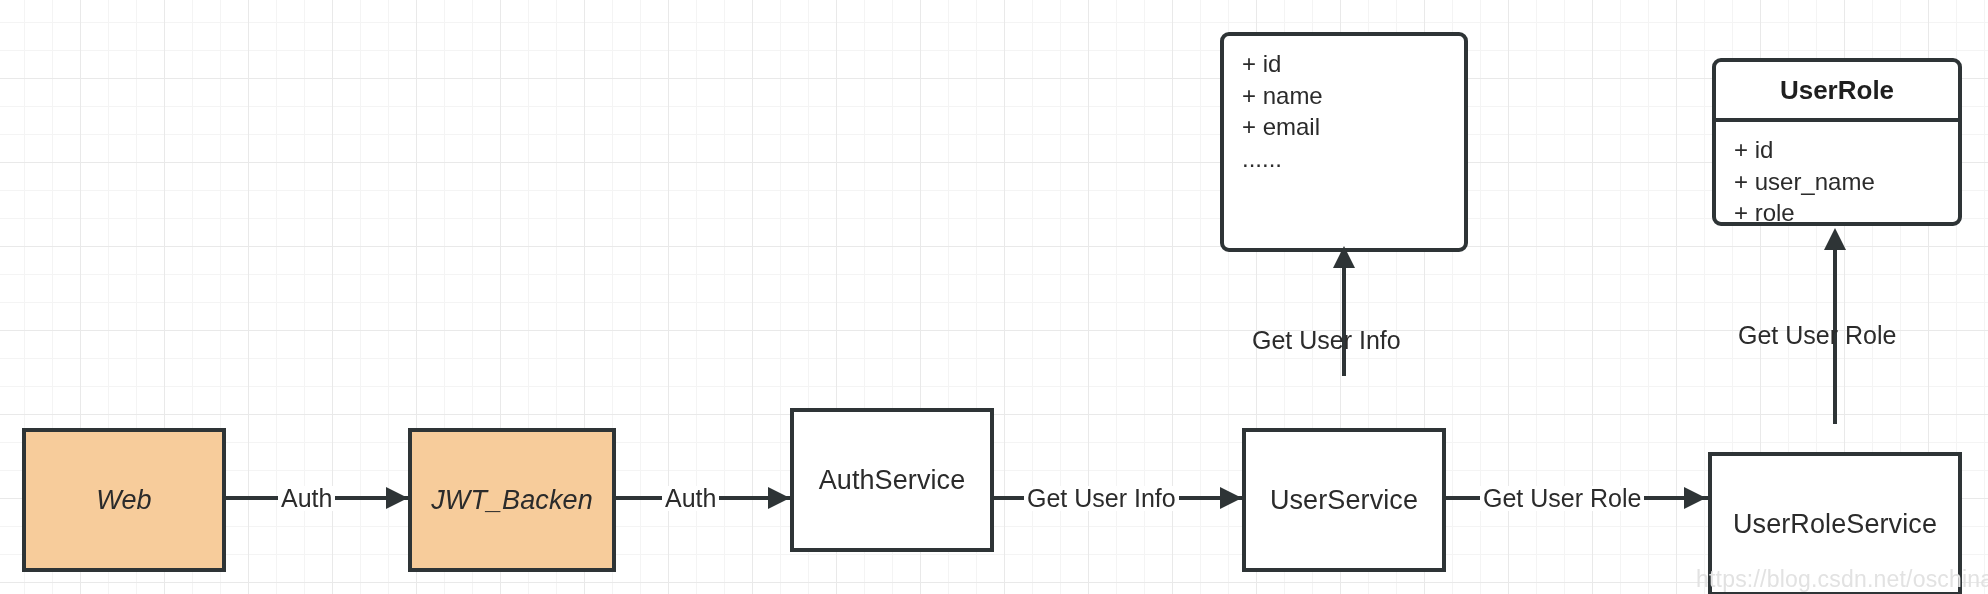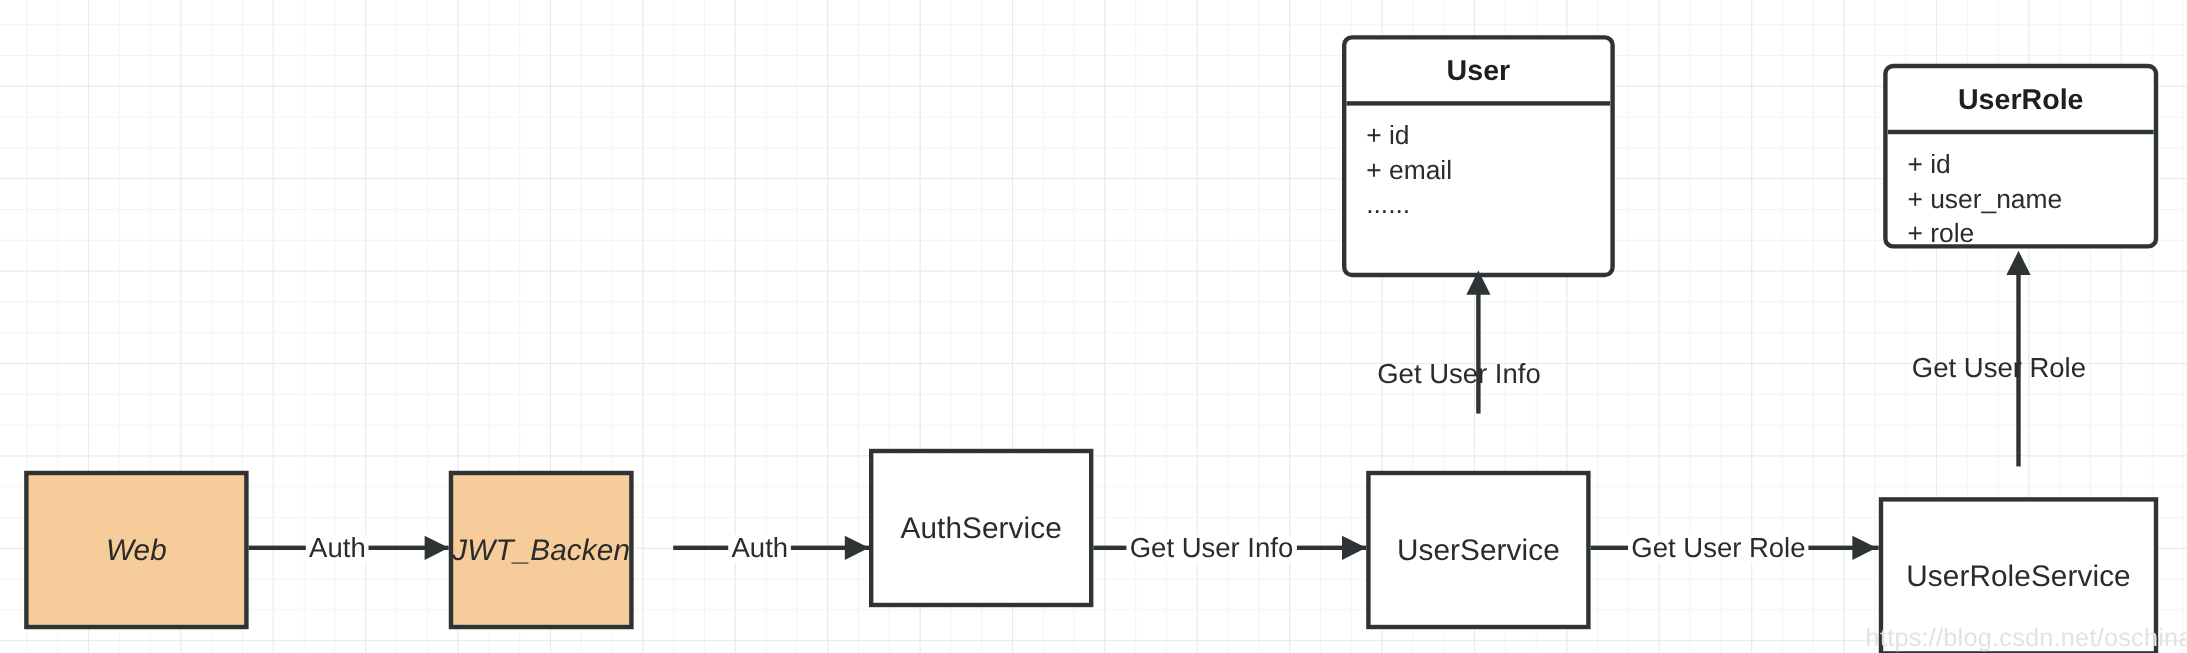--- a/index.html
+++ b/index.html
@@ -118,23 +118,23 @@
     white-space: nowrap;
     letter-spacing: 0.2px;
   }
 </style>
 </head>
 <body>
 
 <div id="canvas">
 
   <div class="uml" style="left:1220px; top:32px; width:248px; height:220px;">
-    <div class="uml-title">User</div>
     <div class="uml-body">
       <div class="uml-attr">+ id</div>
+      <div class="uml-attr">+ name</div>
       <div class="uml-attr">+ email</div>
       <div class="uml-attr">......</div>
     </div>
   </div>
 
   <div class="uml" style="left:1712px; top:58px; width:250px; height:168px;">
     <div class="uml-title">UserRole</div>
     <div class="uml-body">
       <div class="uml-attr">+ id</div>
       <div class="uml-attr">+ user_name</div>
@@ -151,21 +151,21 @@
   <div class="edge-label" style="left:1738px; top:323px;">Get User Role</div>
 
   <div class="node fill-orange" style="left:22px; top:428px; width:204px; height:144px;">
     <span class="node-label">Web</span>
   </div>
 
   <div class="hline" style="left:226px; top:496px; width:182px;"></div>
   <div class="arrow-right" style="left:386px; top:487px;"></div>
   <div class="edge-label" style="left:278px; top:486px; background:#ffffff; padding:0 3px;">Auth</div>
 
-  <div class="node fill-orange" style="left:408px; top:428px; width:168px; height:144px;">
+  <div class="node fill-orange" style="left:408px; top:428px; width:208px; height:144px;">
     <span class="node-label">JWT_Backen</span>
   </div>
 
   <div class="hline" style="left:612px; top:496px; width:178px;"></div>
   <div class="arrow-right" style="left:768px; top:487px;"></div>
   <div class="edge-label" style="left:662px; top:486px; background:#ffffff; padding:0 3px;">Auth</div>
 
   <div class="node" style="left:790px; top:408px; width:204px; height:144px;">
     <span class="node-label">AuthService</span>
   </div>

